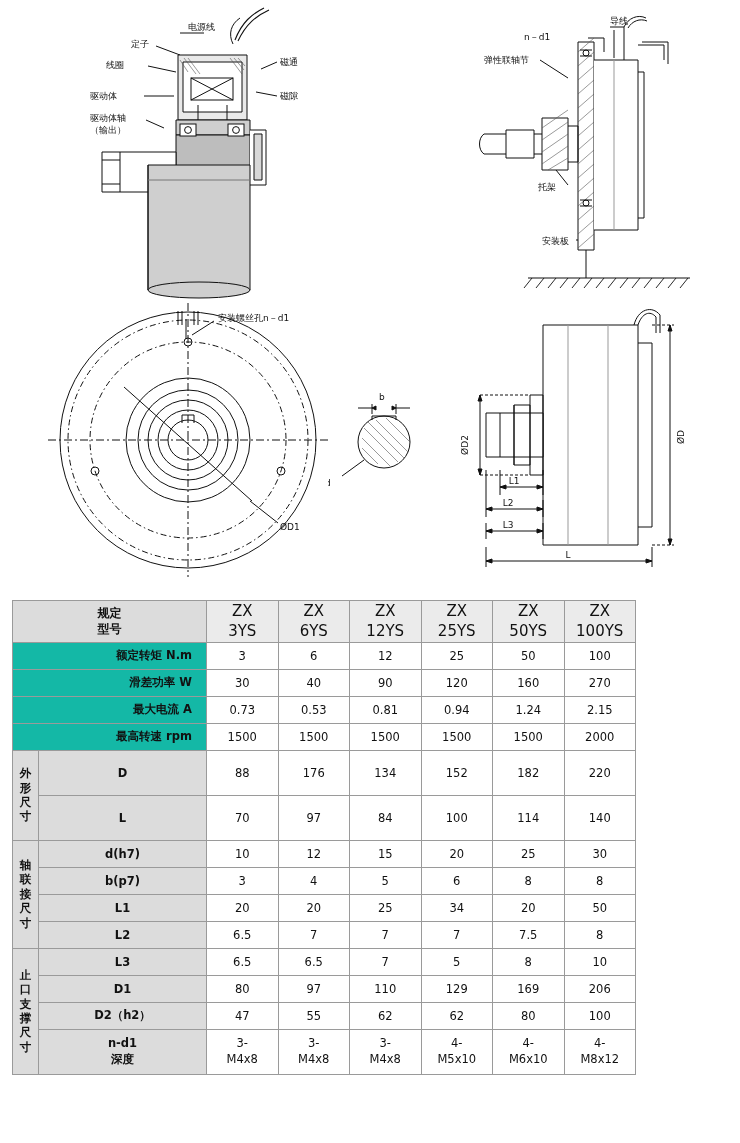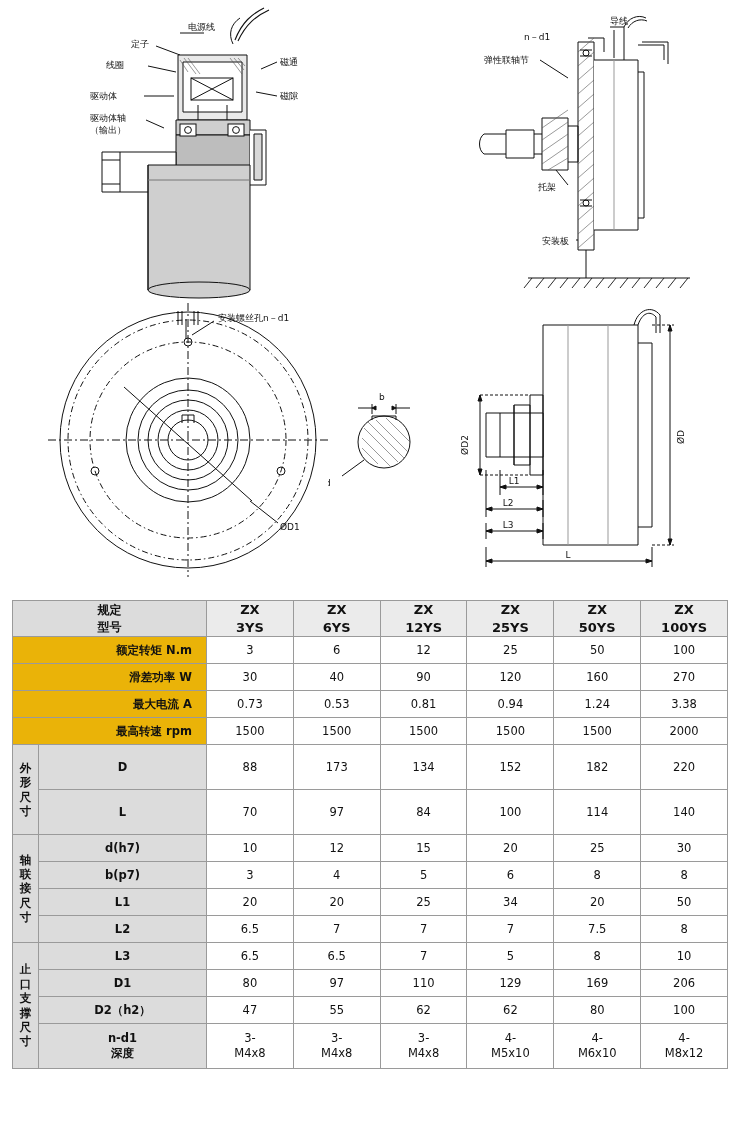--- a/index.html
+++ b/index.html
@@ -6,26 +6,26 @@
   body{width:740px;height:1143px;font-family:"DejaVu Sans","Liberation Sans",sans-serif;color:#1a1a1a;position:relative;overflow:hidden;}
   .page{position:relative;width:740px;height:1143px;}
 
   
   .drawings{position:relative;width:740px;height:590px;margin-left:28px;}
   svg{display:block;}
   .lbl{font-size:9px;fill:#111;font-family:"DejaVu Sans","Liberation Sans",sans-serif;}
 
   
   .tbl-wrap{position:absolute;left:12px;top:600px;width:716px;}
-  table{border-collapse:collapse;width:716px;table-layout:fixed;}
+  table{border-collapse:collapse;width:624px;table-layout:fixed;}
   td,th{border:1px solid #9a9a9a;font-size:11px;text-align:center;color:#111;
         font-family:"DejaVu Sans","Liberation Sans",sans-serif;padding:0;}
   .hdr-l{background:#dcdcdc;font-weight:bold;font-size:12px;height:28px;}
-  .hdr-v{background:#ebebeb;font-weight:bold;font-size:13px;height:28px;}
-  .rowlbl{background:#eab308;font-weight:bold;text-align:right;padding-right:14px;height:26px;font-size:11.5px;}
+  .hdr-v{background:#ebebeb;font-weight:normal;font-size:15px;height:28px;}
+  .rowlbl{background:#14b8a6;font-weight:bold;text-align:right;padding-right:14px;height:26px;font-size:11.5px;}
   .rowlbl2{background:#dcdcdc;font-weight:bold;text-align:center;height:26px;font-size:11.5px;}
   .sidelbl{background:#dcdcdc;font-weight:bold;font-size:11.5px;width:26px;line-height:1.25;}
   .val{background:#ffffff;height:26px;font-size:11.5px;}
   .tall{height:44px;}
   .two{line-height:1.35;}
   .c-first{width:168px;}
   .c-side{width:26px;}
 </style>
 </head>
 <body>
@@ -329,38 +329,38 @@
           <td class="val">270</td>
         </tr>
 
         <tr>
           <td class="rowlbl" colspan="2">最大电流  A</td>
           <td class="val">0.73</td>
           <td class="val">0.53</td>
           <td class="val">0.81</td>
           <td class="val">0.94</td>
           <td class="val">1.24</td>
-          <td class="val">3.38</td>
+          <td class="val">2.15</td>
         </tr>
 
         <tr>
           <td class="rowlbl" colspan="2">最高转速  rpm</td>
           <td class="val">1500</td>
           <td class="val">1500</td>
           <td class="val">1500</td>
           <td class="val">1500</td>
           <td class="val">1500</td>
           <td class="val">2000</td>
         </tr>
 
         <tr>
           <td class="sidelbl" rowspan="2">外<br>形<br>尺<br>寸</td>
           <td class="rowlbl2 tall">D</td>
           <td class="val tall">88</td>
-          <td class="val tall">173</td>
+          <td class="val tall">176</td>
           <td class="val tall">134</td>
           <td class="val tall">152</td>
           <td class="val tall">182</td>
           <td class="val tall">220</td>
         </tr>
         <tr>
           <td class="rowlbl2 tall">L</td>
           <td class="val tall">70</td>
           <td class="val tall">97</td>
           <td class="val tall">84</td>

